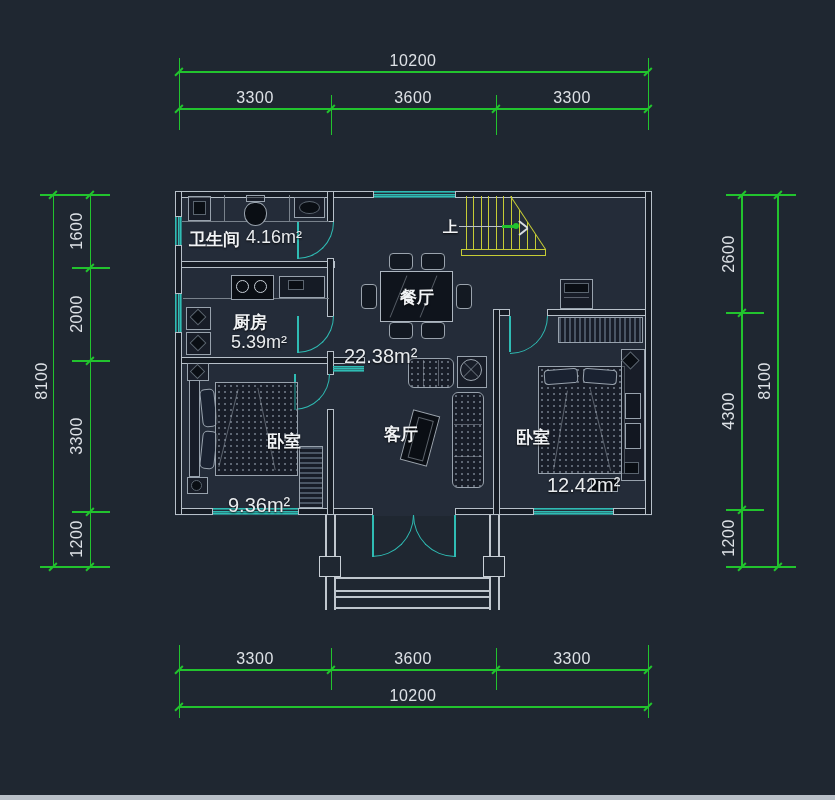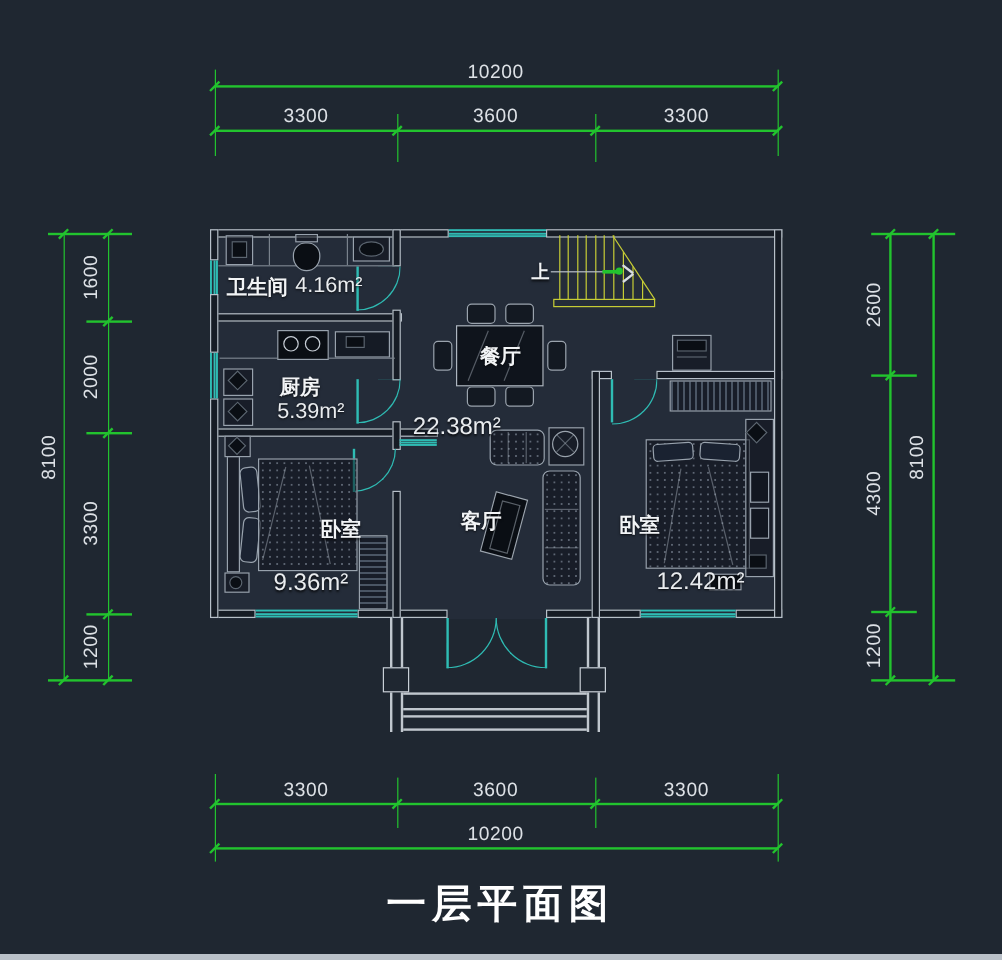--- a/index.html
+++ b/index.html
@@ -190,21 +190,21 @@
   <div class="abs" style="left:336px;top:607px;width:153px;height:1.5px;background:#c0c7ce;"></div>
 
   <div class="roomname" style="left:189px;top:228px;">卫生间</div>
   <div class="area" style="left:246px;top:227px;">4.16m²</div>
   <div class="roomname" style="left:233px;top:311px;">厨房</div>
   <div class="area" style="left:231px;top:332px;">5.39m²</div>
   <div class="roomname" style="left:417px;top:297px;transform:translate(-50%,-50%);">餐厅</div>
   <div class="area" style="left:344px;top:345px;font-size:20px;">22.38m²</div>
   <div class="roomname" style="left:384px;top:423px;">客厅</div>
   <div class="roomname" style="left:267px;top:430px;">卧室</div>
-  <div class="area" style="left:228px;top:475px;font-size:20px;">9.36m²</div>
+  <div class="area" style="left:228px;top:494px;font-size:20px;">9.36m²</div>
   <div class="roomname" style="left:516px;top:426px;">卧室</div>
   <div class="area" style="left:547px;top:474px;font-size:20px;">12.42m²</div>
 
   <div class="dline" style="left:178.5px;top:58px;width:1.5px;height:72px;"></div>
   <div class="dline" style="left:647.5px;top:58px;width:1.5px;height:72px;"></div>
   <div class="dline" style="left:330.5px;top:95px;width:1.5px;height:40px;"></div>
   <div class="dline" style="left:495.5px;top:95px;width:1.5px;height:40px;"></div>
   <div class="dline" style="left:179px;top:71px;width:470px;height:1.5px;"></div>
   <div class="tick" style="left:179px;top:72px;"></div>
   <div class="tick" style="left:648px;top:72px;"></div>
@@ -265,17 +265,16 @@
   <div class="tick" style="left:742px;top:510px;"></div>
   <div class="tick" style="left:742px;top:567px;"></div>
   <div class="dline" style="left:777.2px;top:195px;width:1.5px;height:372px;"></div>
   <div class="tick" style="left:778px;top:195px;"></div>
   <div class="tick" style="left:778px;top:567px;"></div>
   <div class="dtxt-v" style="left:729px;top:254px;">2600</div>
   <div class="dtxt-v" style="left:729px;top:411px;">4300</div>
   <div class="dtxt-v" style="left:729px;top:538px;">1200</div>
   <div class="dtxt-v" style="left:765px;top:381px;">8100</div>
 
-  <div class="title" style="left:417px;top:731px;">一层平面图</div>
 
   <div class="abs" style="left:0px;top:795px;width:835px;height:5px;background:#b9c0c8;"></div>
 
 </div>
 
 </body></html>

